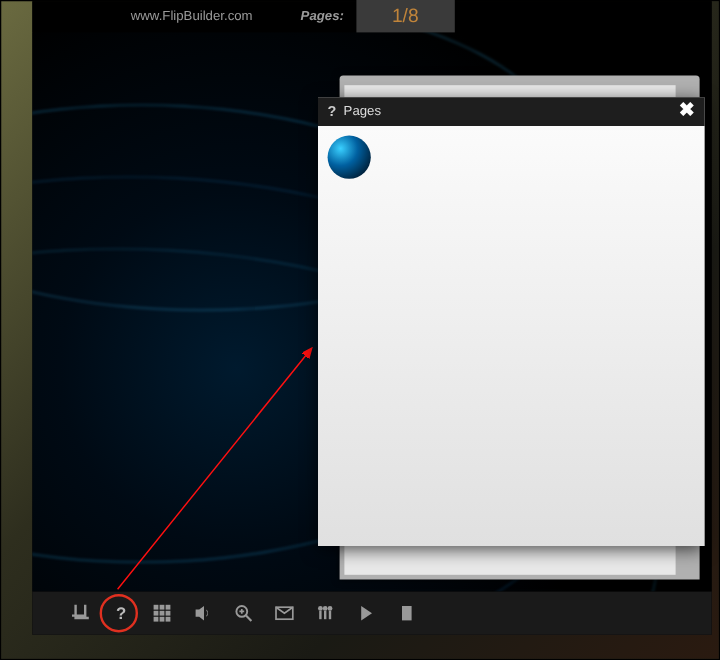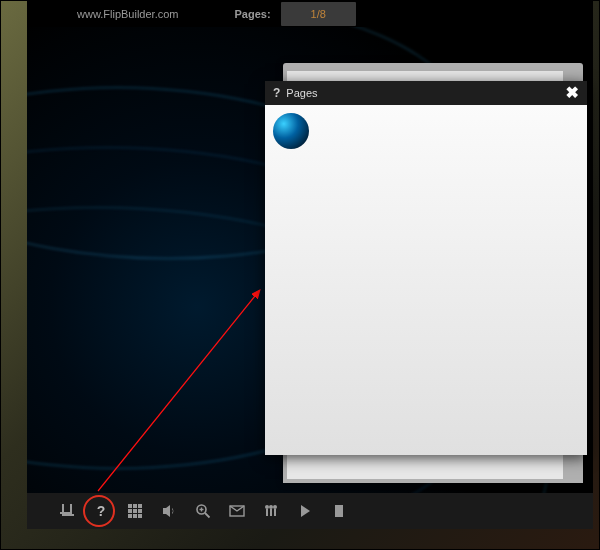--- a/index.html
+++ b/index.html
@@ -37,32 +37,34 @@
     height: 26px;
     background: #000;
     color: #aaa;
     font-size: 11px;
     display: flex;
     align-items: center;
     padding-left: 50px;
   }
   .topbar .url {
     color: #9a9a9a;
+    margin-left: 32px;
   }
   .topbar .pages-label {
-    margin-left: 56px;
+    margin-left: 40px;
     color: #9a9a9a;
     font-weight: bold;
+    font-style: italic;
   }
   .topbar .page-count {
     margin-left: 10px;
     background: #3a3a3a;
     color: #c0843a;
     padding: 6px 30px;
-    font-size: 11px;
+    font-size: 16px;
     border-radius: 1px;
   }
   .viewer {
     position: absolute;
     top: 26px;
     left: 0;
     right: 0;
     bottom: 36px;
     background: radial-gradient(ellipse 420px 420px at 30% 60%, #001a2e 0%, #000a14 35%, #000 80%);
     overflow: hidden;

